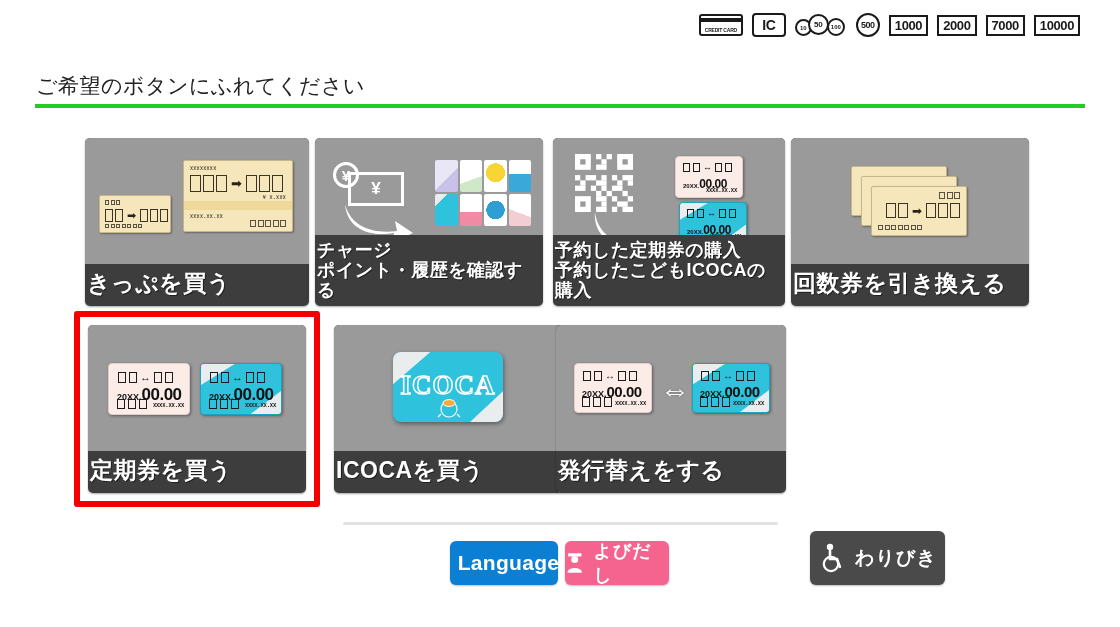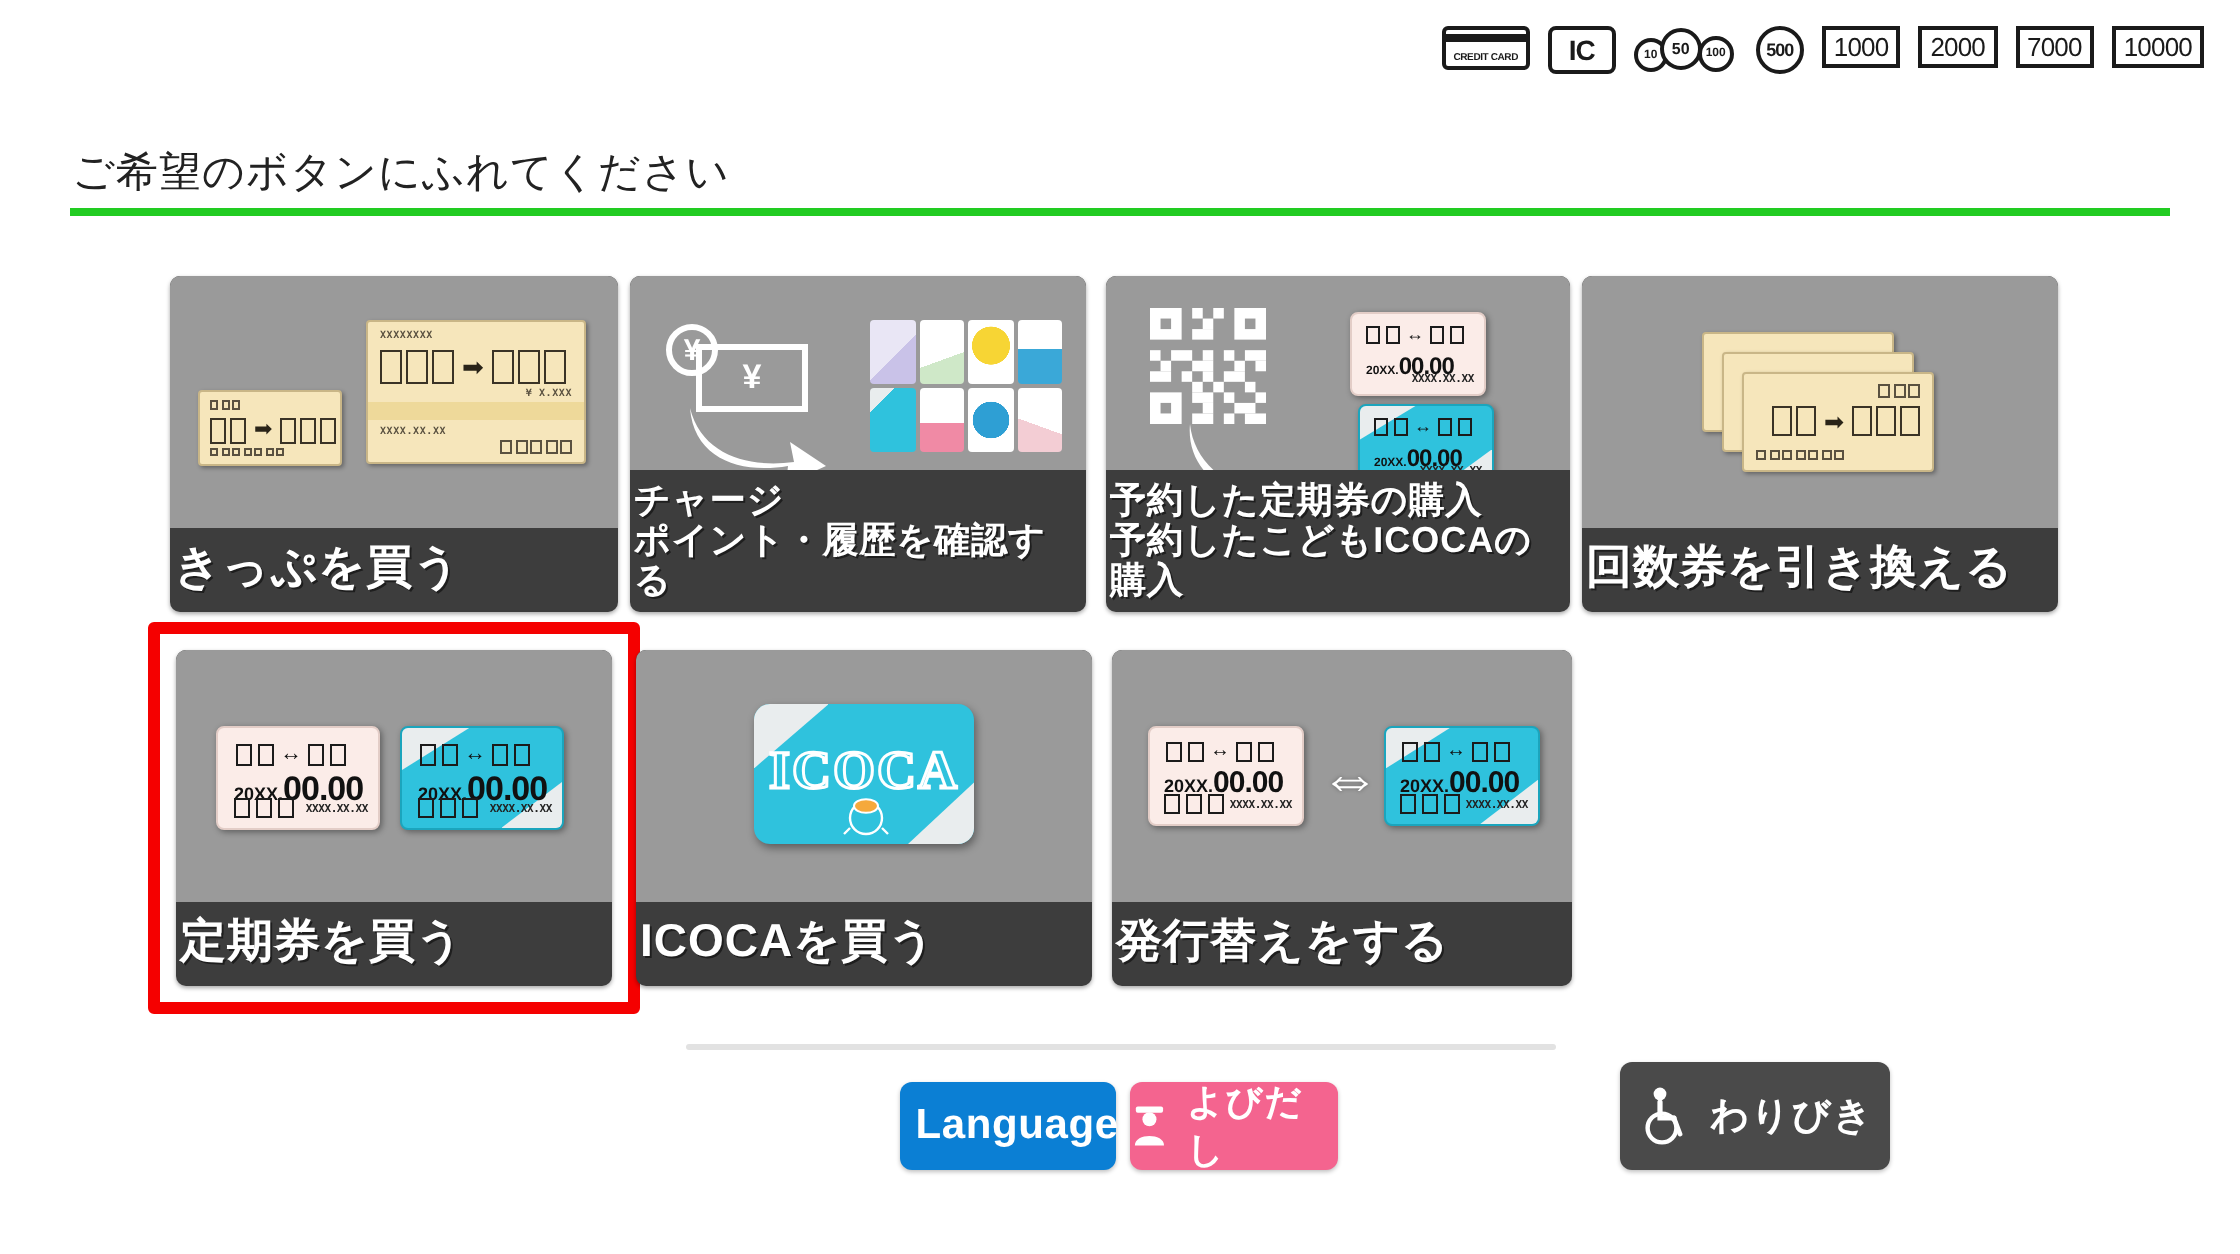--- a/index.html
+++ b/index.html
@@ -6,22 +6,22 @@
   html, body {
     margin: 0; padding: 0;
     width: 1120px; height: 627px;
     background: #ffffff;
     font-family: "Liberation Sans", "DejaVu Sans", sans-serif;
     overflow: hidden;
   }
 
   
   .paystrip {
-    position: absolute; top: 13px; right: 18px;
-    display: flex; align-items: flex-start; gap: 9px;
+    position: absolute; top: 13px; right: 40px;
+    display: flex; align-items: center; gap: 9px;
     height: 24px;
   }
   .pay-credit {
     width: 44px; height: 22px; border: 2px solid #1a1a1a;
     border-radius: 3px; background: #fff;
     display: flex; flex-direction: column; justify-content: flex-start;
     position: relative;
   }
   .pay-credit .stripe {
     width: 100%; height: 4px; background: #1a1a1a; margin-top: 2px;
@@ -48,21 +48,21 @@
   .coin.c100 { width: 18px; height: 18px; left: 32px; top: 5px;  font-size: 6px; z-index: 2; }
   .coin.c500 {
     position: relative; width: 24px; height: 24px;
     border: 2.5px solid #1a1a1a; border-radius: 50%; background: #fff;
     display: flex; align-items: center; justify-content: center;
     font-size: 9px; font-weight: bold; color: #1a1a1a; letter-spacing: -0.5px;
   }
   .bill {
     height: 21px; border: 2.5px solid #1a1a1a; background: #fff;
     display: flex; align-items: center; justify-content: center;
-    padding: 0 4px; font-size: 13px; font-weight: normal; color: #1a1a1a;
+    padding: 0 4px; font-size: 13px; font-weight: bold; color: #1a1a1a;
     letter-spacing: -0.4px;
   }
 
   
   .heading {
     position: absolute; left: 36px; top: 72px;
     font-size: 21px; color: #222; letter-spacing: 0.5px;
   }
   .green-rule {
     position: absolute; left: 35px; top: 104px; width: 1050px; height: 4px;
@@ -483,21 +483,21 @@
           <span class="pass-box" style="width:8px;height:10px;"></span>
           <span class="pass-box" style="width:8px;height:10px;"></span>
         </div>
         <div class="pass-small" style="right:5px; bottom:6px;">XXXX.XX.XX</div>
       </div>
     </div>
     <div class="label one">定期券を買う</div>
   </div>
   <div class="selection" style="left:74px; top:311px; width:246px; height:196px;"></div>
 
-  <div class="tile" style="left:318px; top:325px; width:228px; height:168px;">
+  <div class="tile" style="left:334px; top:325px; width:228px; height:168px;">
     <div class="art">
       <div class="icoca-card" style="left:59px; top:27px; width:110px; height:70px;">
         <div class="tl"></div>
         <div class="br"></div>
         <div class="word">ICOCA</div>
         <svg style="position:absolute; left:42px; bottom:4px;" width="28" height="22" viewBox="0 0 28 22">
           <ellipse cx="14" cy="13" rx="8" ry="8" fill="none" stroke="#ffffff" stroke-width="1.2"></ellipse>
           <ellipse cx="14" cy="7" rx="6" ry="3.4" fill="#f5a93c" stroke="#ffffff" stroke-width="1"></ellipse>
           <path d="M6 18 L3 21 M22 18 L25 21" stroke="#ffffff" stroke-width="1.2" fill="none"></path>
         </svg>

